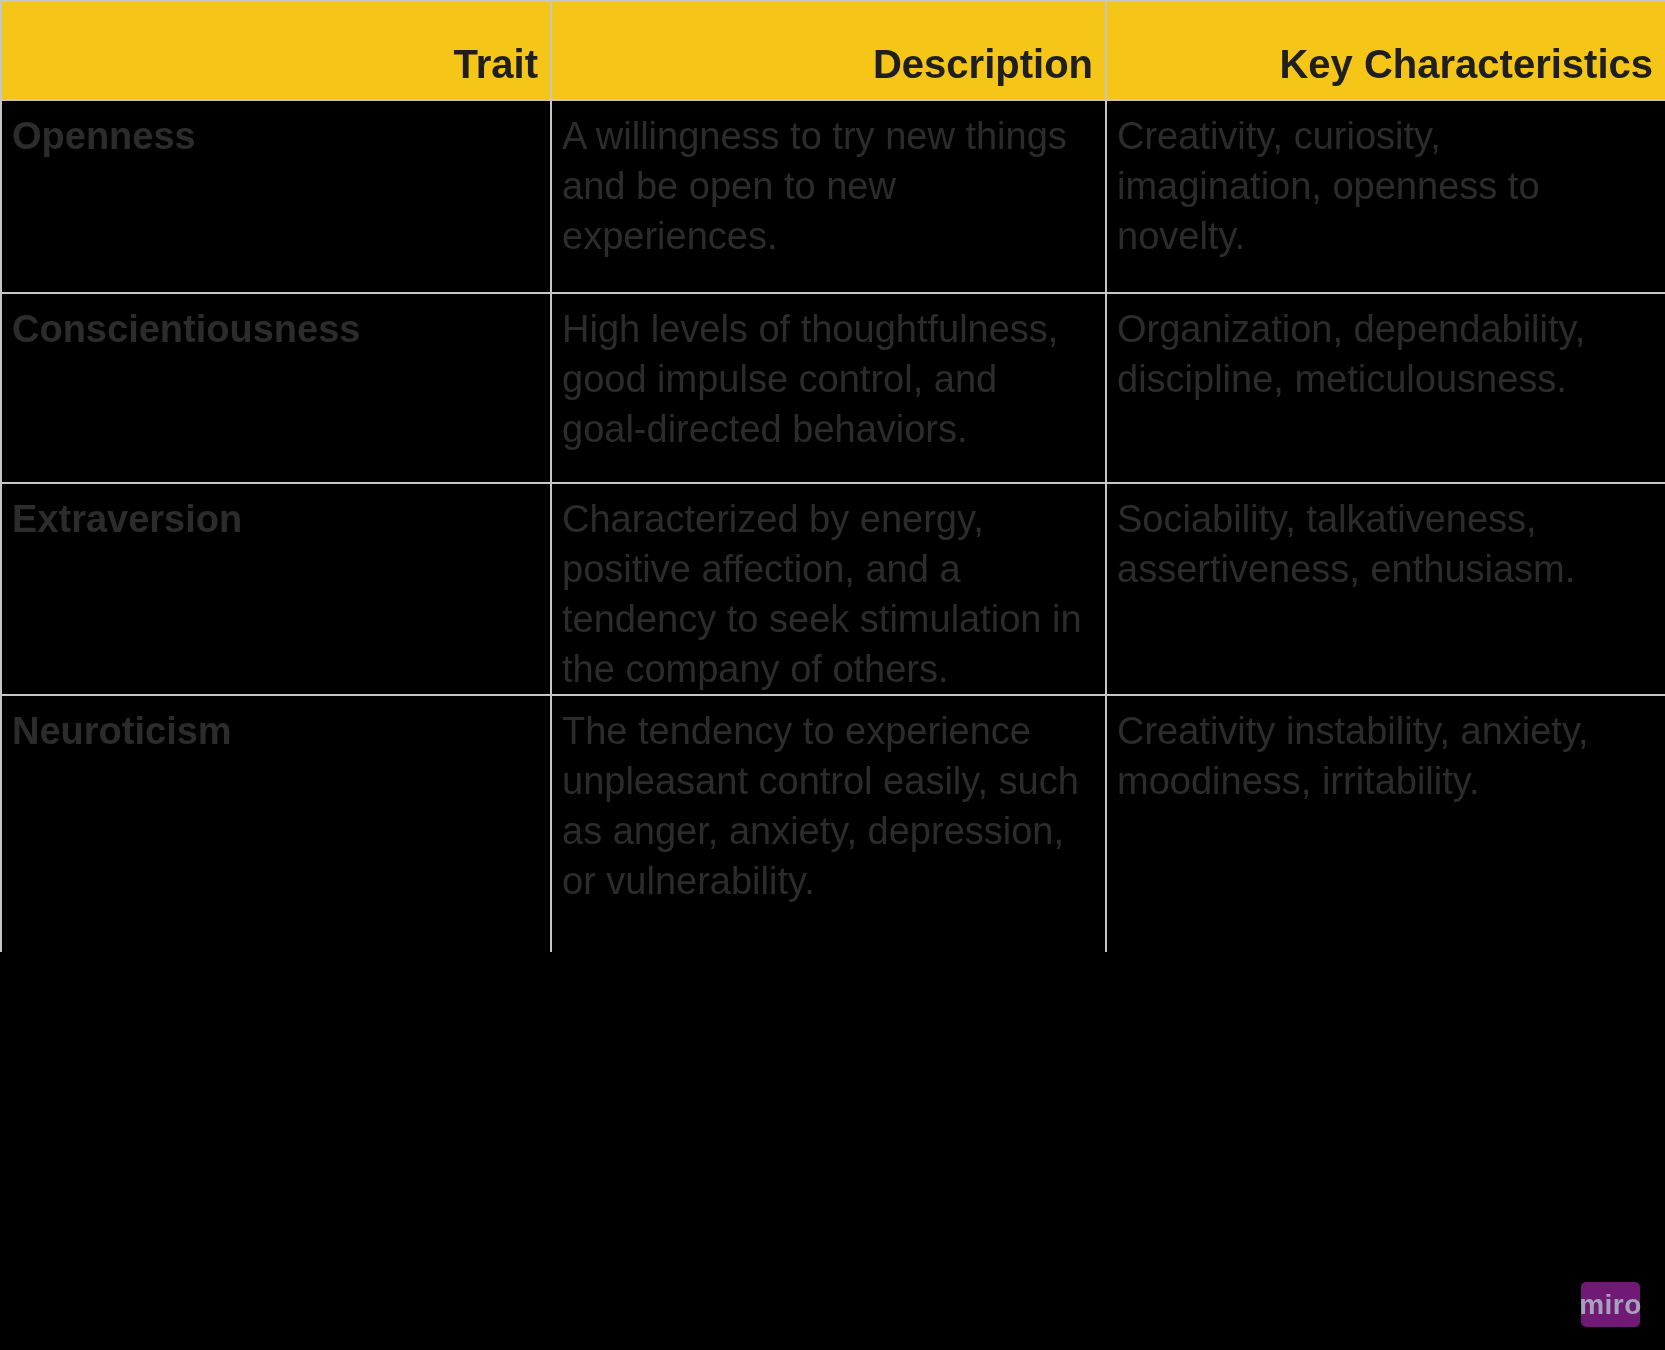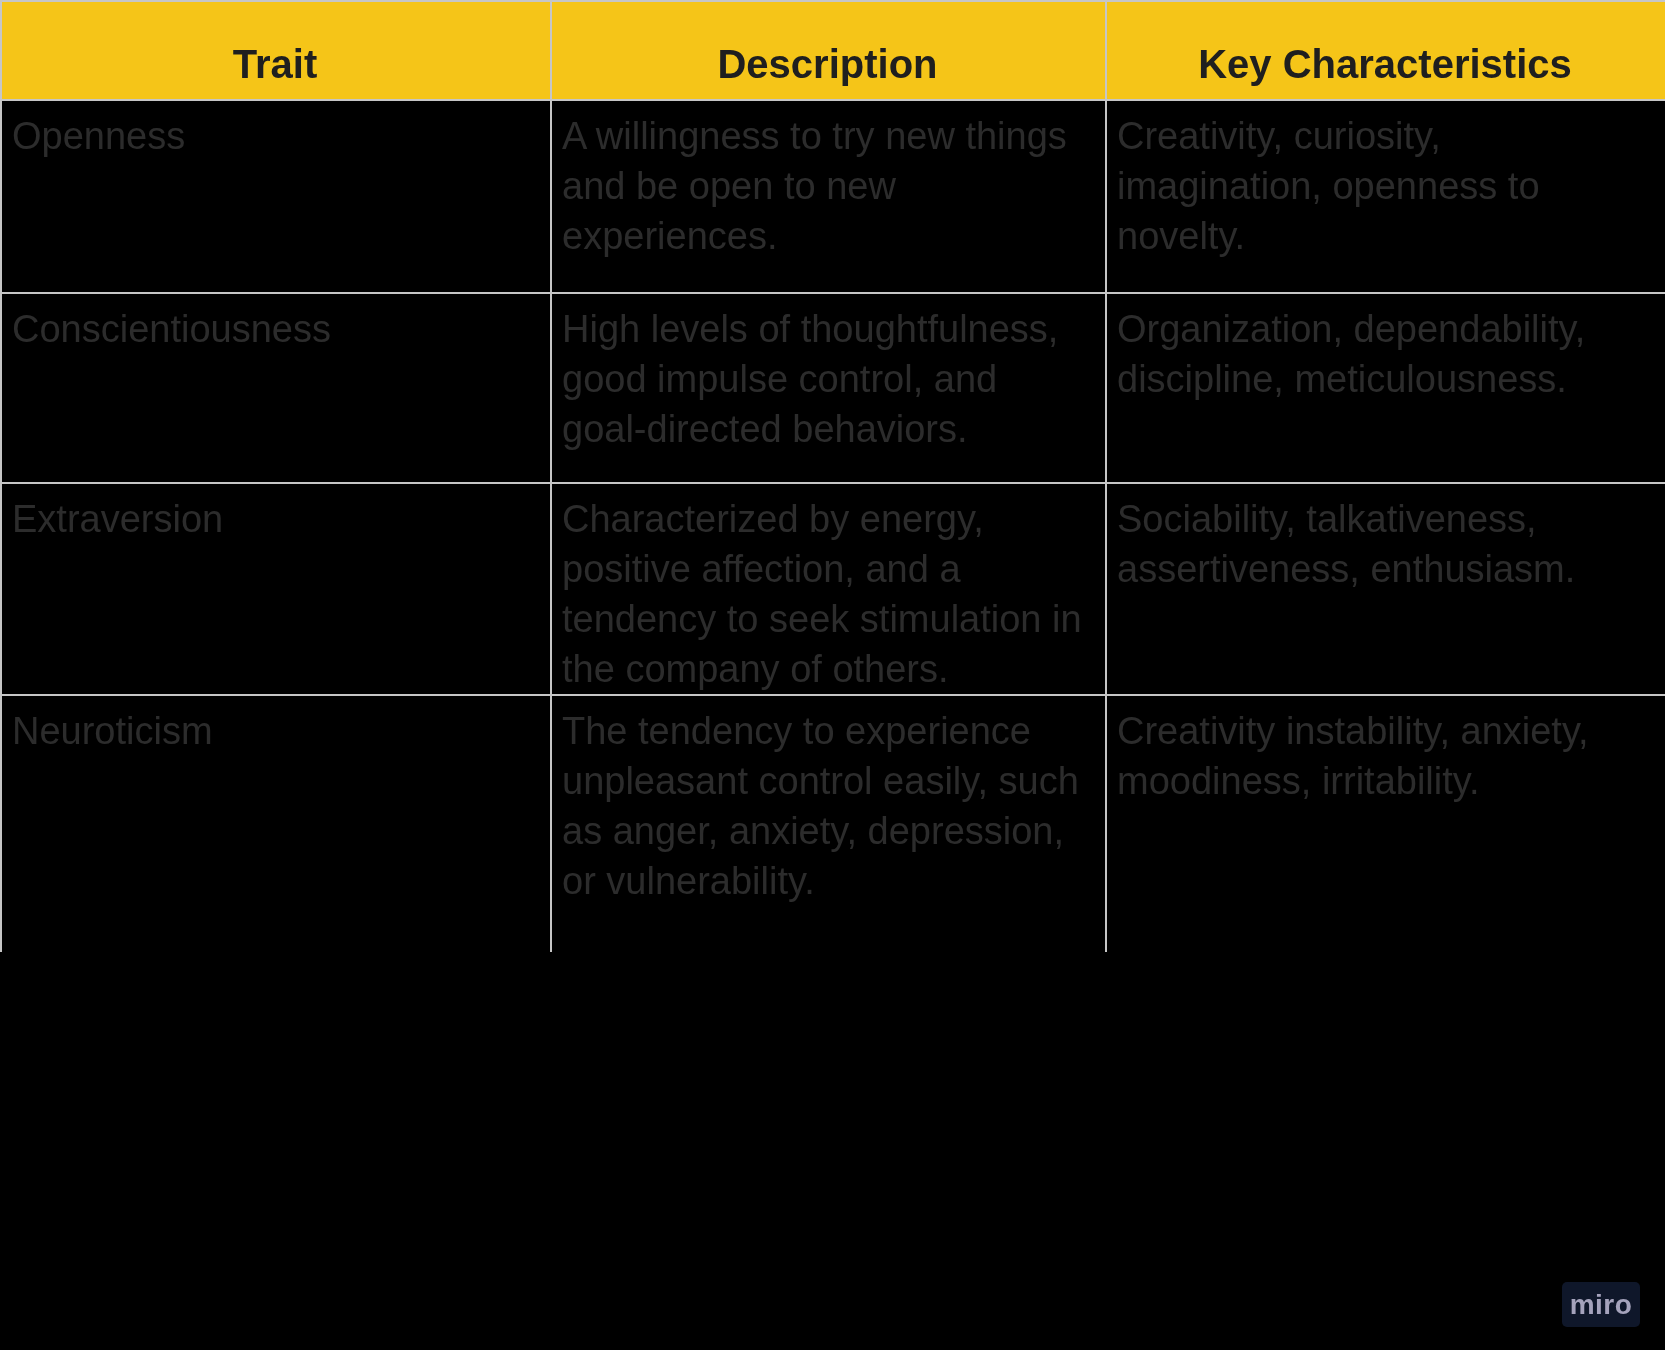--- a/index.html
+++ b/index.html
@@ -25,47 +25,47 @@
   th, td {
     border: 2px solid #C6C6C6;
     box-sizing: border-box;
   }
   tr.header-row { height: 99px; }
   th {
     background: #F5C518;
     color: #1F1F1F;
     font-size: 40px;
     font-weight: bold;
-    text-align: center;
+    text-align: right;
     vertical-align: bottom;
     padding: 0 12px 12px 10px;
   }
   td {
     background: #000000;
     color: #2C2C2C;
     font-size: 38px;
     line-height: 50px;
     vertical-align: top;
     text-align: left;
     padding: 10px 14px 0 10px;
   }
-  td.trait { font-weight: normal; }
+  td.trait { font-weight: bold; }
   tr.r0 { height: 193px; }
   tr.r1 { height: 190px; }
   tr.r2 { height: 199px; }
   tr.r3 { height: 295px; }
   tr.r4 { height: 257px; }
   tr.r4 td { border-bottom: none; }
   .miro-badge {
     position: absolute;
     right: 25px;
     bottom: 23px;
-    width: 78px;
+    width: 59px;
     height: 45px;
-    background: #0f172a;
+    background: #701a75;
     border-radius: 5px;
     display: flex;
     align-items: center;
     justify-content: center;
     color: #A5A3BC;
     font-size: 28px;
     font-weight: 600;
     letter-spacing: 0.5px;
     cursor: pointer;
   }

